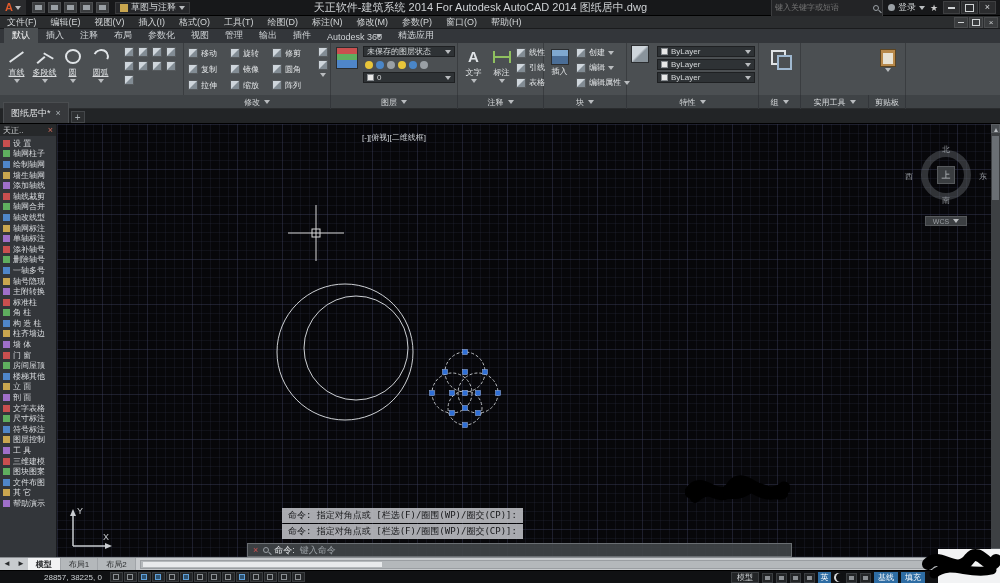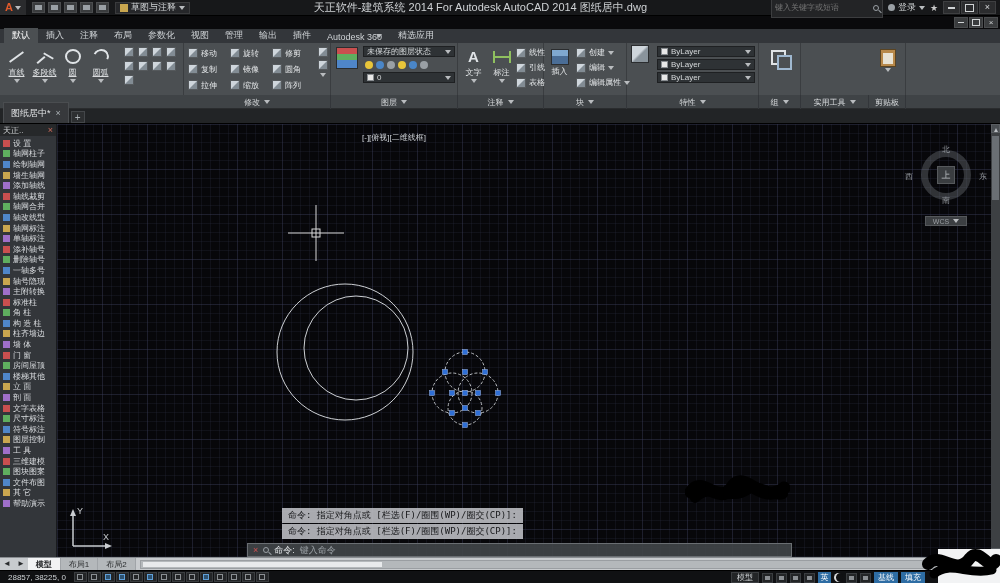--- a/index.html
+++ b/index.html
@@ -159,21 +159,21 @@
   .layoutbar{position:absolute;left:0;top:557px;width:1000px;height:13px;background:#c8cbce;display:flex;align-items:center;border-top:1px solid #8a8e92;}
   .lnav{color:#2a2c2e;font-size:8px;padding:0 3px;line-height:1;}
   .ltabs{display:flex;align-items:stretch;height:100%;}
   .ltab{display:flex;align-items:center;padding:0 8px;color:#2a2c2e;font-size:8px;border-right:1px solid #a0a4a8;background:#b4b8bb;}
   .ltab.active{background:#f2f3f4;font-weight:bold;}
   .hscroll{flex:1;height:9px;margin:0 4px;background:#b4b8bb;border:1px solid #9a9ea2;position:relative;}
   .hthumb{position:absolute;left:2px;top:1px;width:28%;height:5px;background:#e8eaec;}
 
   
   .statusbar{position:absolute;left:0;top:570px;width:1000px;height:13px;background:#101113;display:flex;align-items:center;border-top:1px solid #000;}
-  .coords{color:#cfd3d6;font-size:8px;padding:0 8px;white-space:nowrap;}
+  .coords{color:#cfd3d6;font-size:8px;padding:0 8px;white-space:nowrap;margin-left:36px;}
   .modes{display:flex;gap:1px;align-items:center;}
   .mode-btn{width:13px;height:10px;background:#232527;border:1px solid #3a3d40;display:flex;align-items:center;justify-content:center;}
   .mglyph{width:6px;height:6px;border:1px solid #8a8e92;display:inline-block;}
   .modes .mode-btn:nth-of-type(3) .mglyph,.modes .mode-btn:nth-of-type(4) .mglyph,
   .modes .mode-btn:nth-of-type(6) .mglyph,.modes .mode-btn:nth-of-type(10) .mglyph{border-color:#5f9fd8;background:#2e5270;}
   .sb-right{position:absolute;right:75px;top:1px;display:flex;align-items:center;gap:3px;}
   .sbtn{background:#232527;border:1px solid #3a3d40;color:#cfd3d6;font-size:8px;padding:0 5px;height:11px;display:flex;align-items:center;}
   .sic{width:11px;height:10px;background:#232527;border:1px solid #3a3d40;position:relative;}
   .sic::after{content:"";position:absolute;inset:2px;background:#8a8e92;}
   .ime{background:#2e6da4;color:#fff;font-size:8px;width:13px;height:11px;display:flex;align-items:center;justify-content:center;}
@@ -216,20 +216,35 @@
       </div>
       <span class="tb-star">★</span>
       <div class="win-btns">
         <span class="winbtn min"></span>
         <span class="winbtn max"></span>
         <span class="winbtn">×</span>
       </div>
     </div>
   </div>
 
+  <div class="menubar">
+
+  <span class="menu-item">文件(F)</span>
+      <span class="menu-item">编辑(E)</span>
+      <span class="menu-item">视图(V)</span>
+      <span class="menu-item">插入(I)</span>
+      <span class="menu-item">格式(O)</span>
+      <span class="menu-item">工具(T)</span>
+      <span class="menu-item">绘图(D)</span>
+      <span class="menu-item">标注(N)</span>
+      <span class="menu-item">修改(M)</span>
+      <span class="menu-item">参数(P)</span>
+      <span class="menu-item">窗口(O)</span>
+      <span class="menu-item">帮助(H)</span>
+    </div>
   <div class="mdi-btns" style="top:16px;">
     <span class="mdibtn min2"></span>
     <span class="mdibtn max2"></span>
     <span class="mdibtn">×</span>
   </div>
 
   <div class="ribbon-tabs">
 
   <span class="rtab active"><span>默认</span></span>
       <span class="rtab"><span>插入</span></span>

